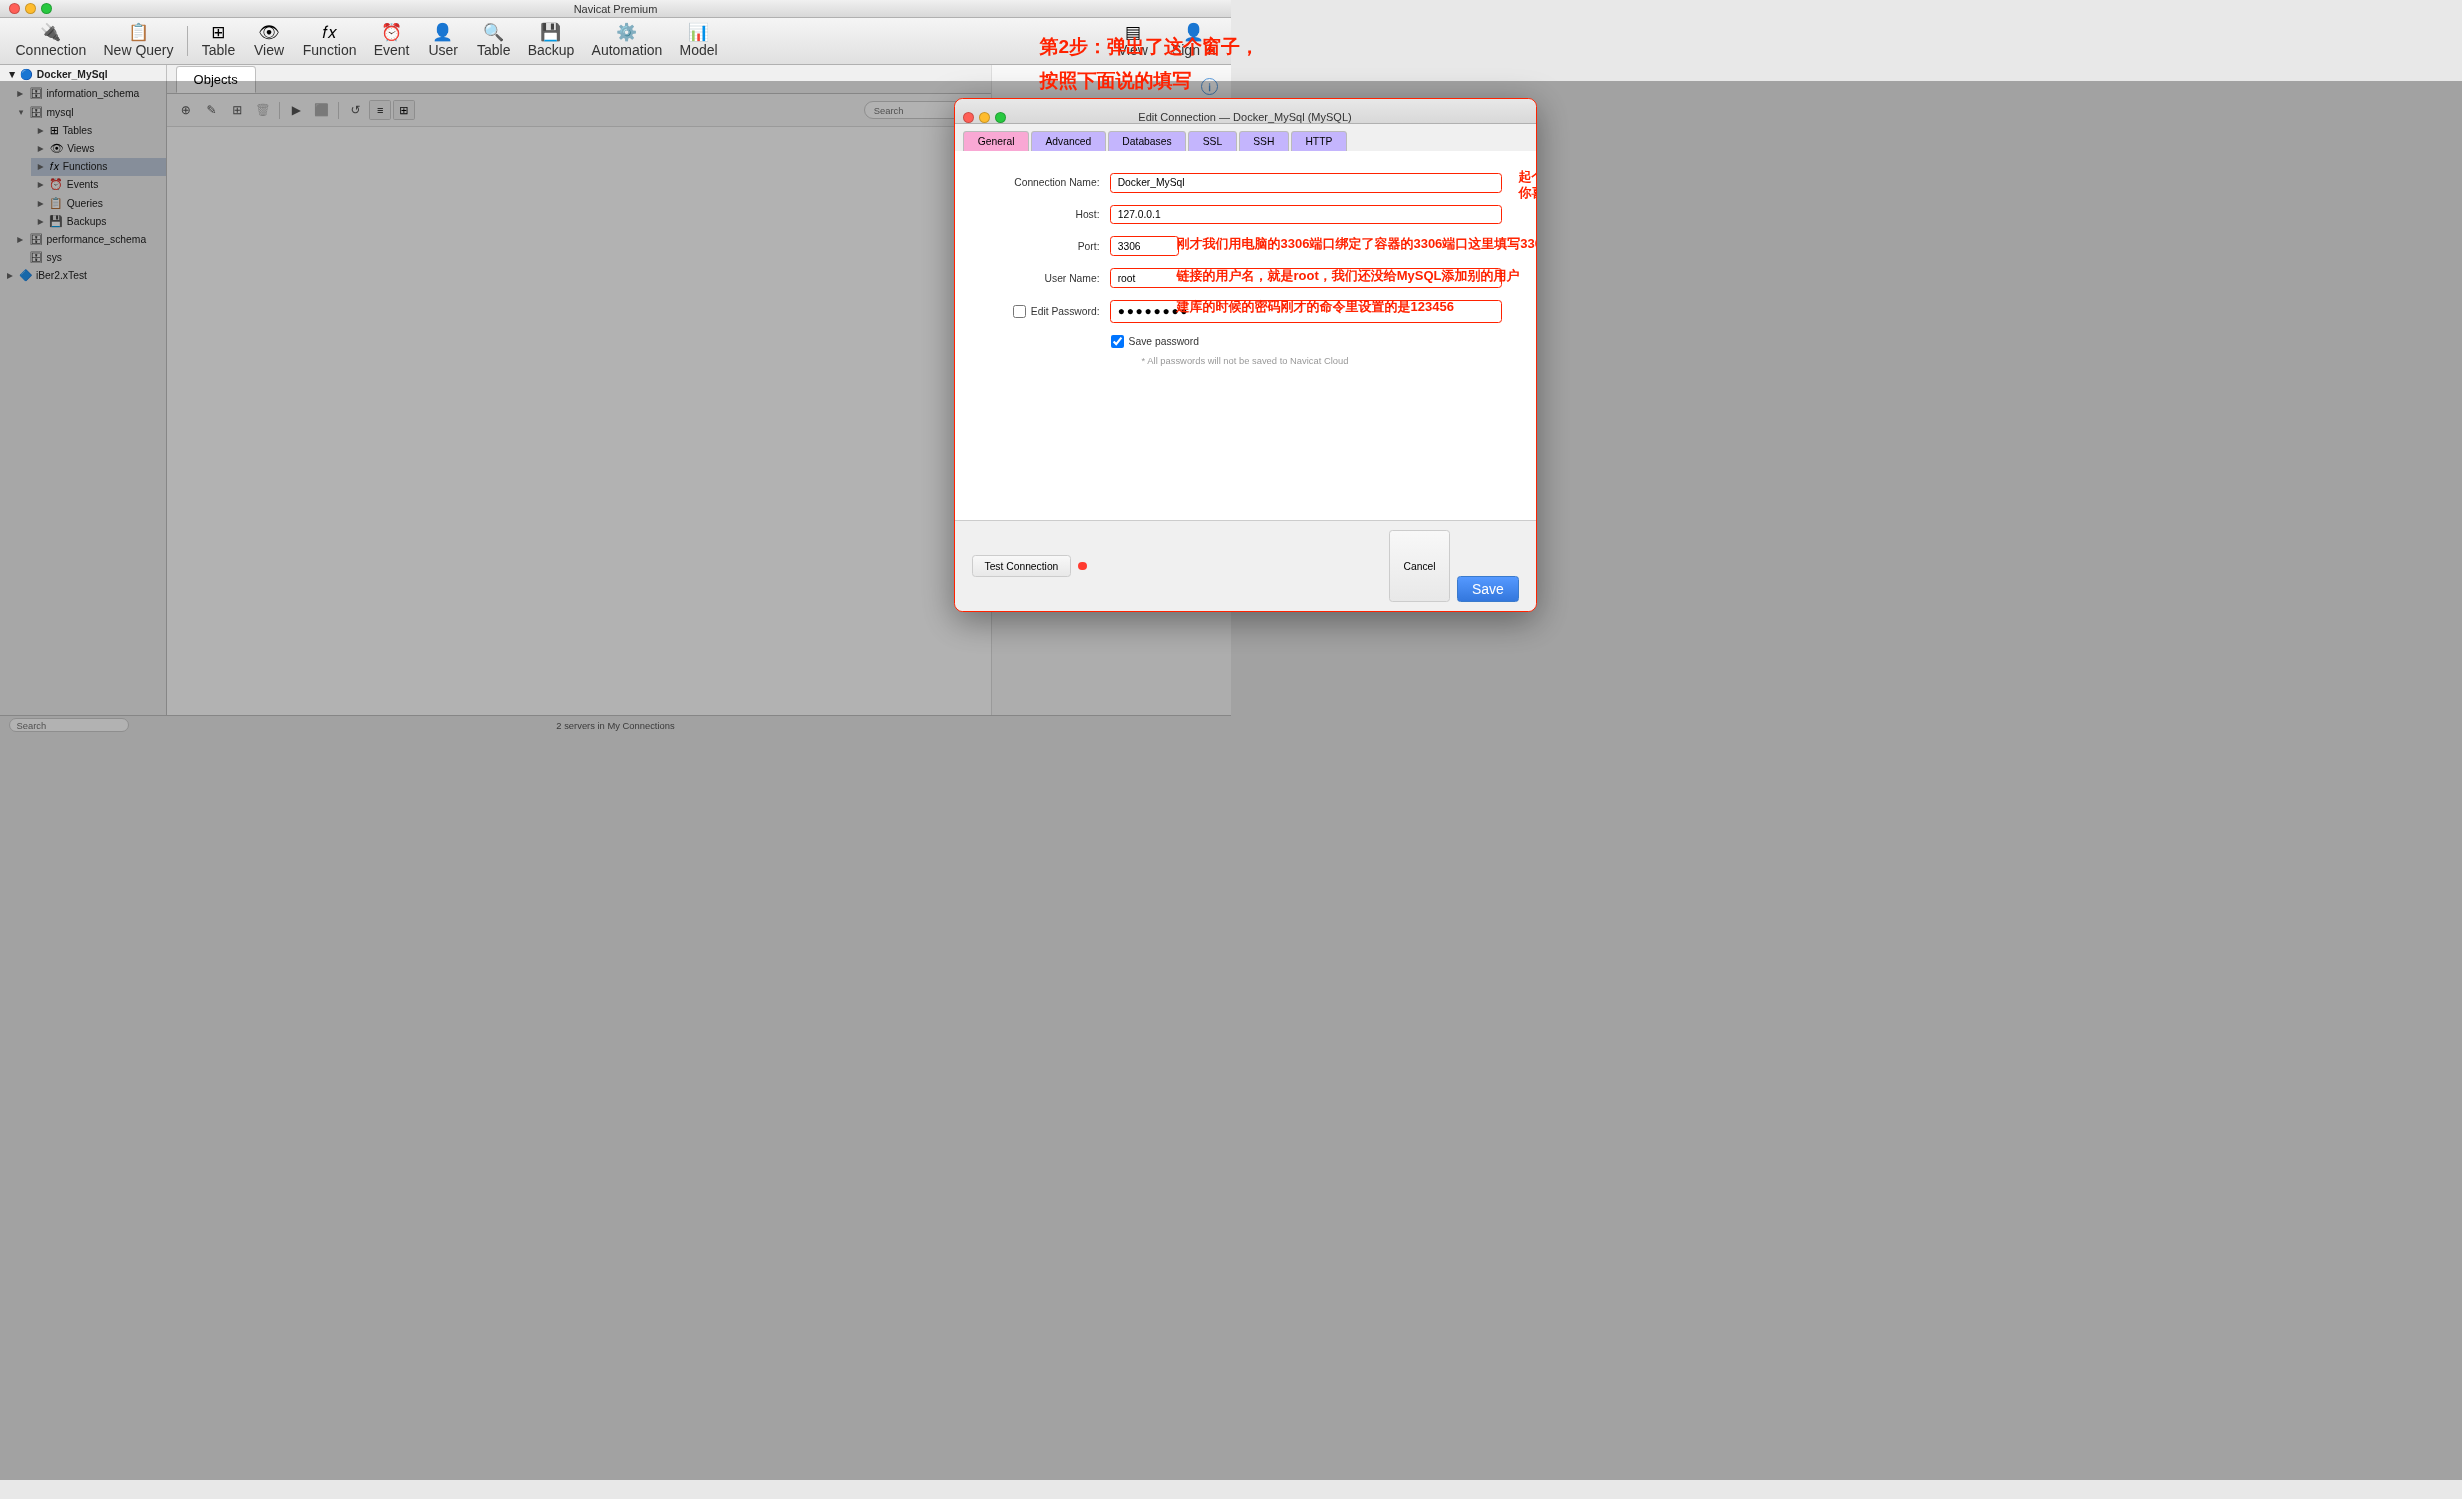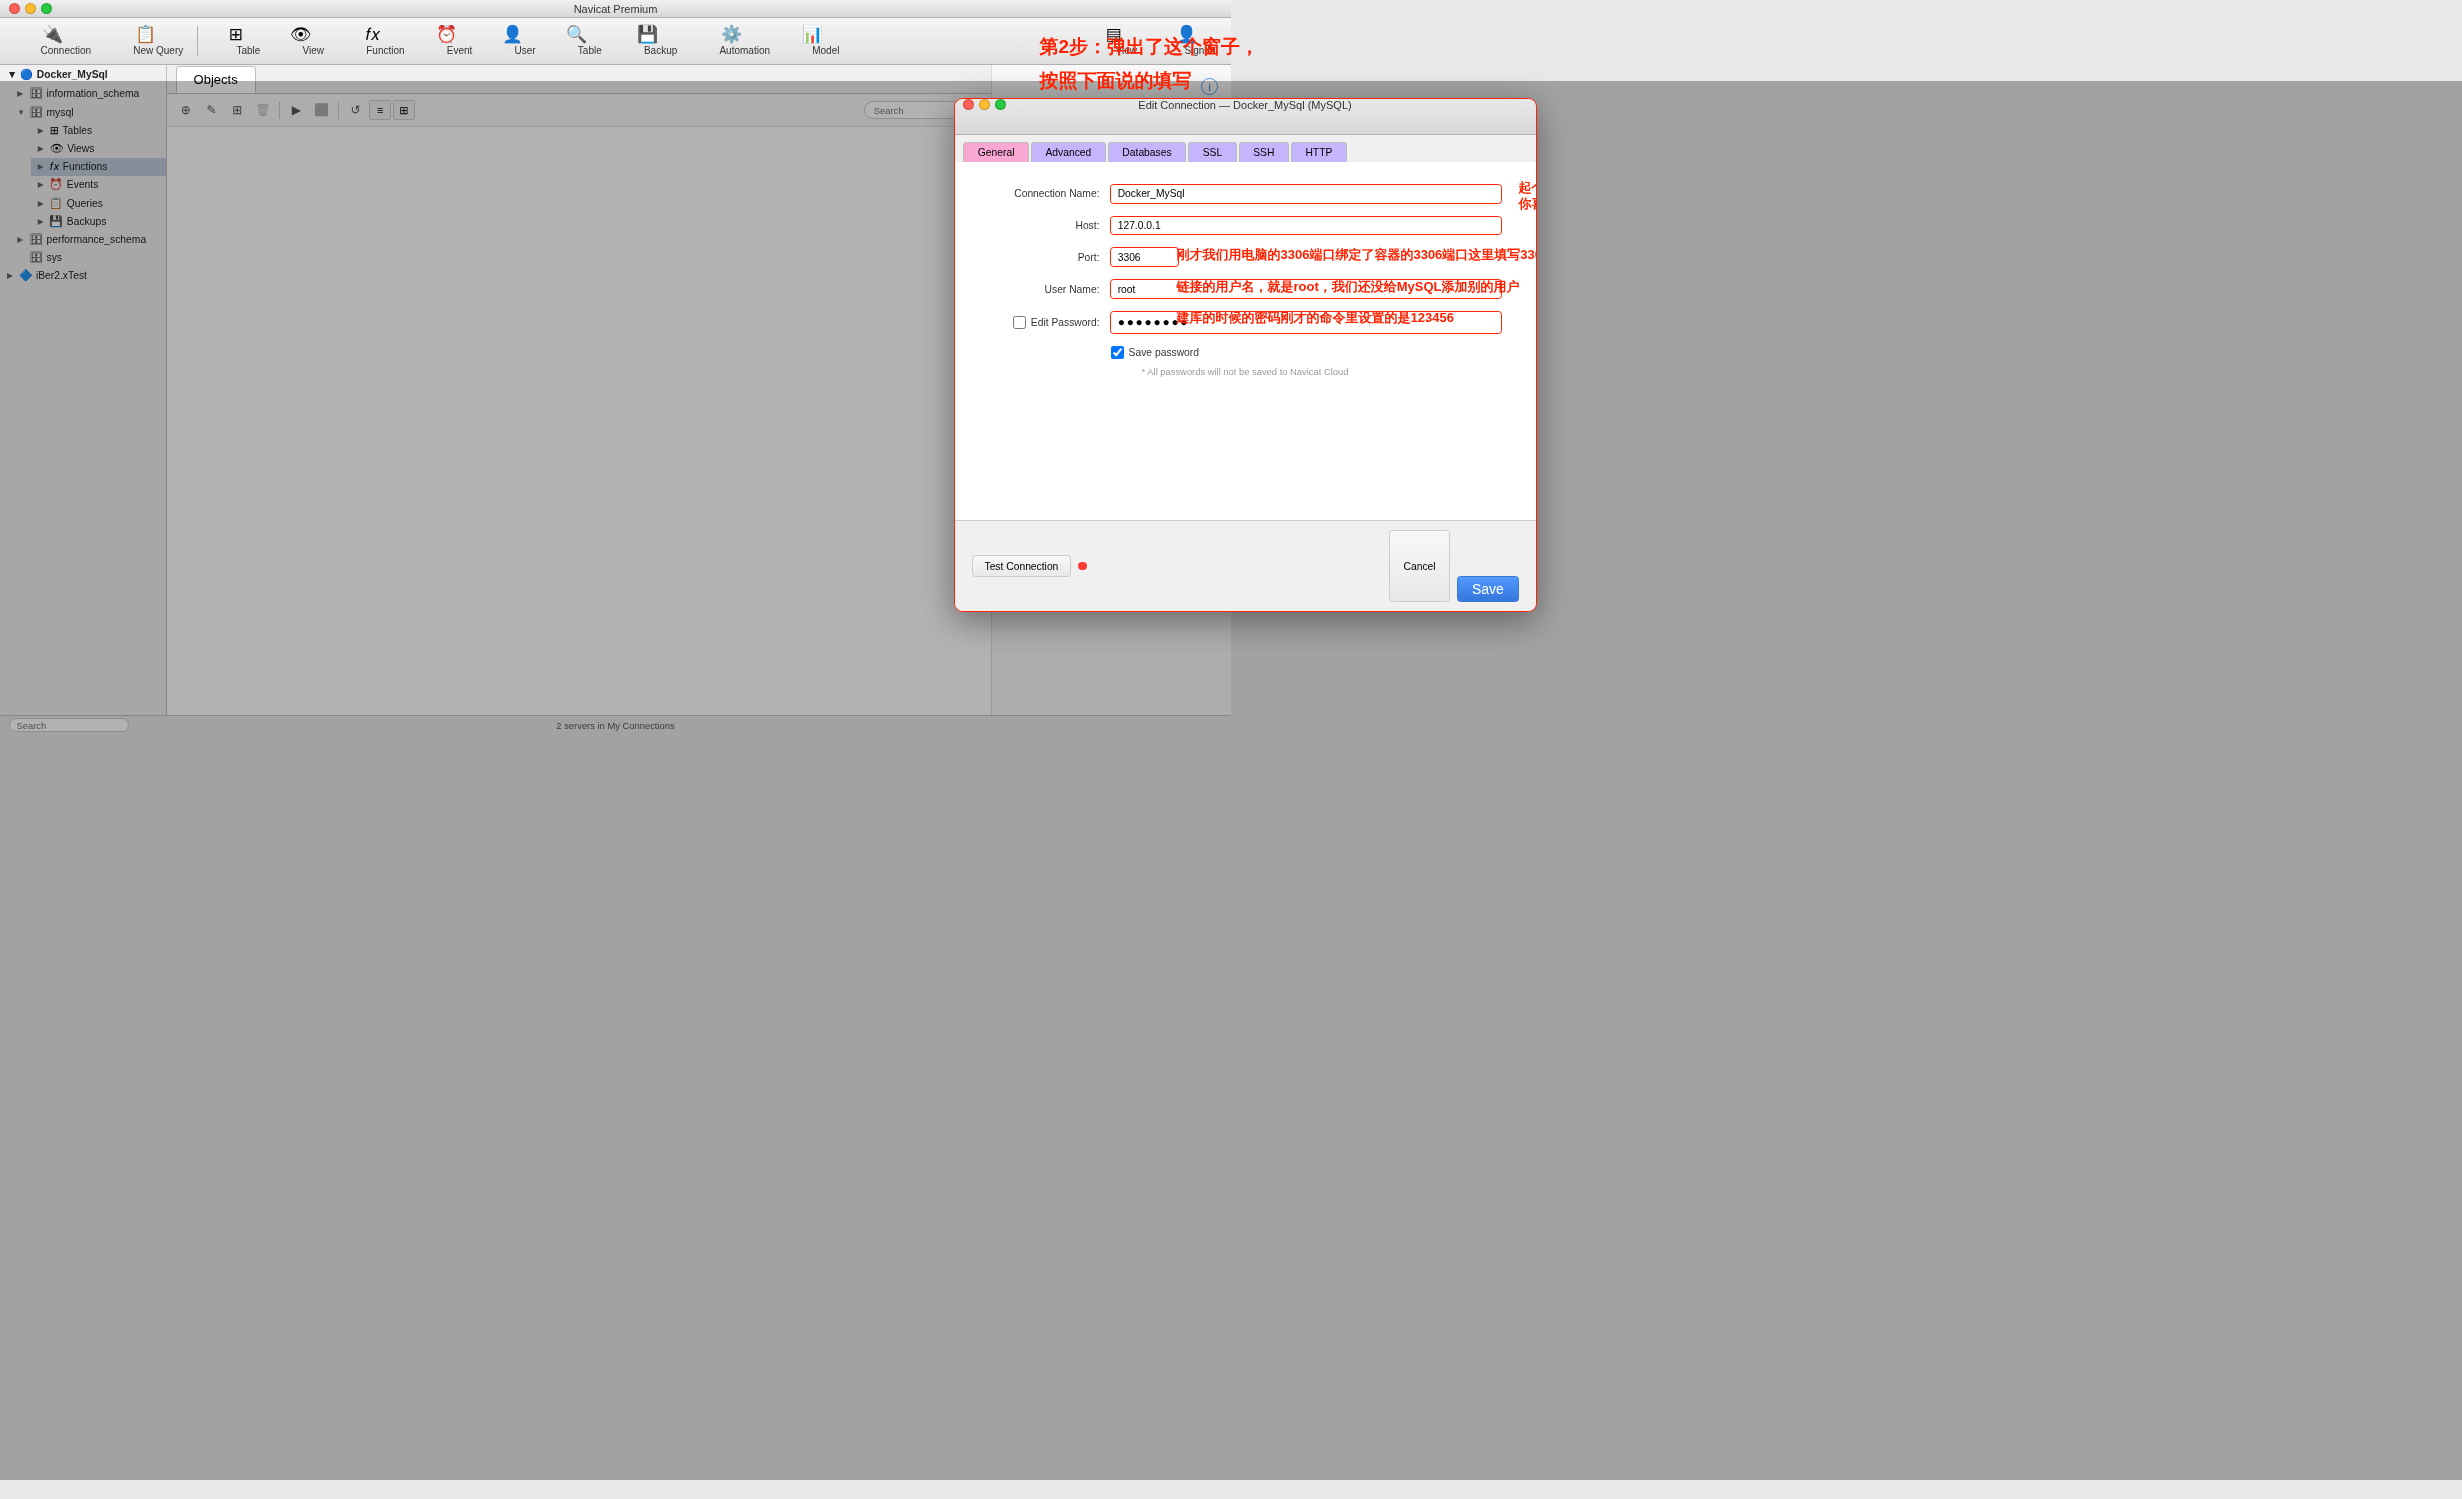--- a/index.html
+++ b/index.html
@@ -61,23 +61,22 @@
       cursor: pointer;
       border-radius: 3.4px;
       min-width: 47px;
     }
     .toolbar-item .icon {
       font-size: 17px;
       line-height: 1;
       margin-bottom: 1.7px;
     }
     .toolbar-item .label {
-      font-size: 10px;
+      font-size: 14px;
       color: #333;
-      margin-left: 25px;
     }
     .toolbar-separator {
       width: 0.9px;
       height: 30px;
       background: #b0b0b0;
       margin: 0 3.4px;
     }
     .toolbar-right {
       margin-left: auto;
       display: flex;
@@ -279,24 +278,24 @@
       background: #f0f0f0;
       border-radius: 8.6px;
       box-shadow: 0 8.6px 34px rgba(0,0,0,0.4);
       width: 583px;
       min-height: 514px;
       display: flex;
       flex-direction: column;
       overflow: hidden;
     }
     .dialog-title-bar {
-      height: 36px;
+      height: 25px;
       background: linear-gradient(to bottom, #e8e8e8, #d8d8d8);
       display: flex;
-      align-items: flex-start;
+      align-items: flex-end;
       justify-content: center;
       border-bottom: 0.9px solid #b0b0b0;
       position: relative;
       border-radius: 8.6px 8.6px 0 0;
     }
     .dialog-title-buttons {
       position: absolute;
       left: 8.6px;
       display: flex;
       gap: 5.1px;

